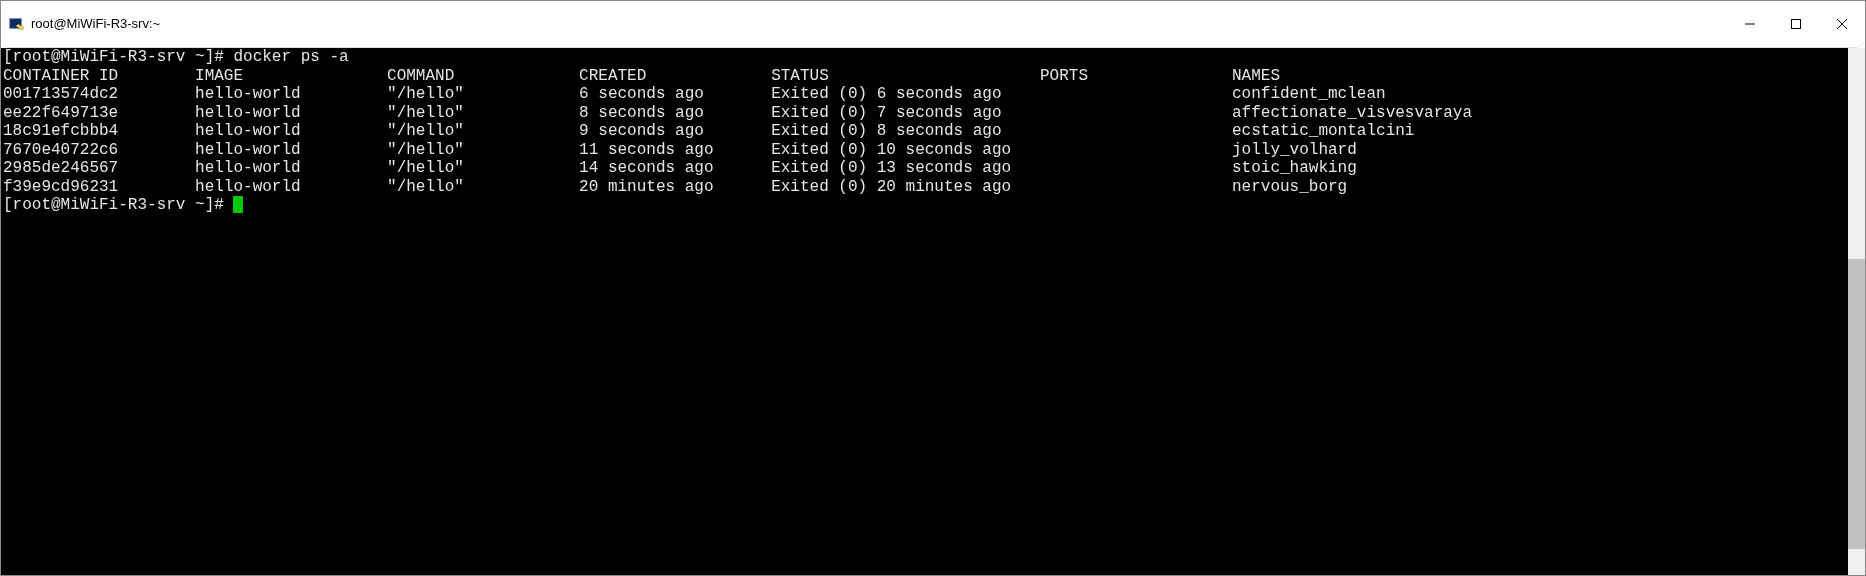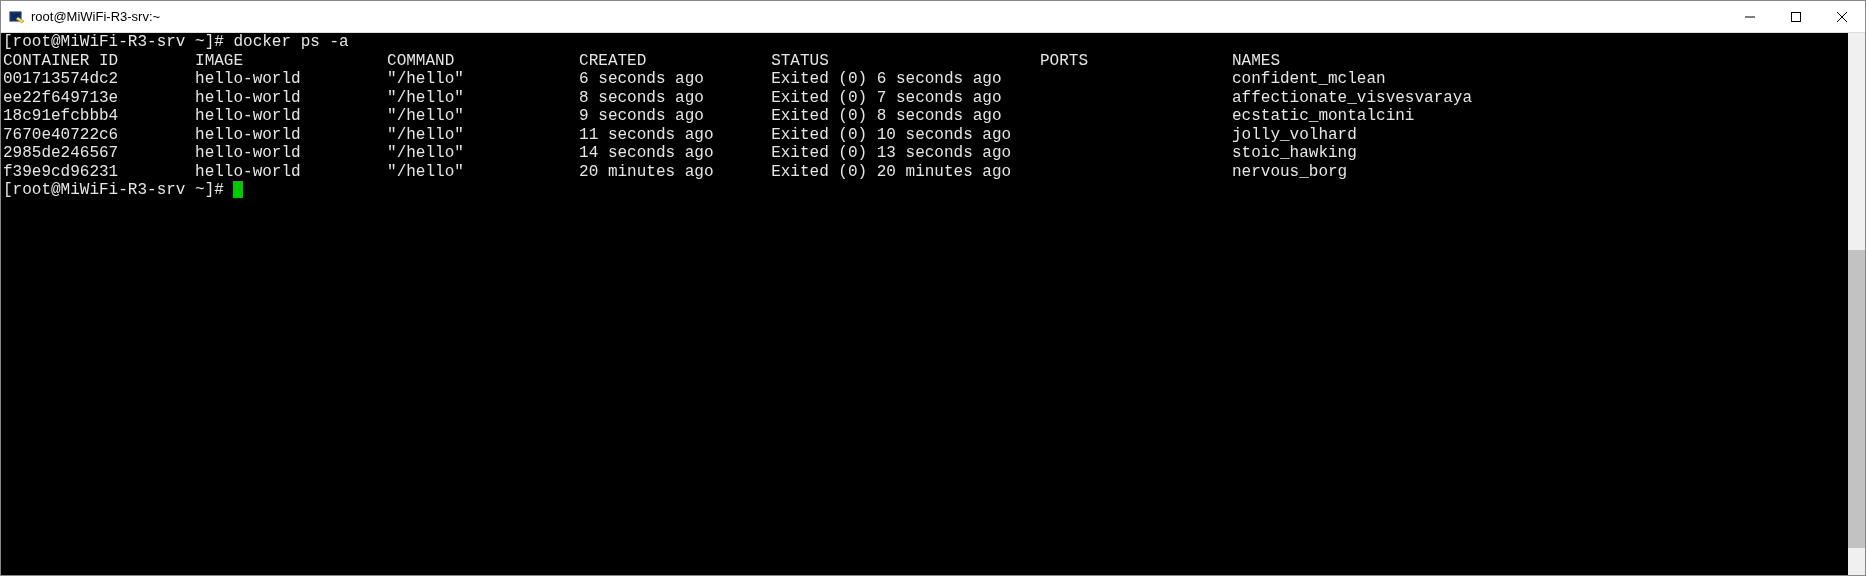--- a/index.html
+++ b/index.html
@@ -12,26 +12,27 @@
     }
     .window {
       width: 1866px;
       height: 576px;
       border: 1px solid #888;
       display: flex;
       flex-direction: column;
       background: #fff;
     }
     .titlebar {
-      height: 32px;
+      height: 47px;
       display: flex;
       align-items: center;
       background: #fff;
       border-bottom: 1px solid #ddd;
       flex-shrink: 0;
+      border-radius: 10px;
     }
     .titlebar-icon {
       width: 16px;
       height: 16px;
       margin: 0 6px 0 8px;
       display: inline-flex;
       align-items: center;
       justify-content: center;
     }
     .titlebar-title {

